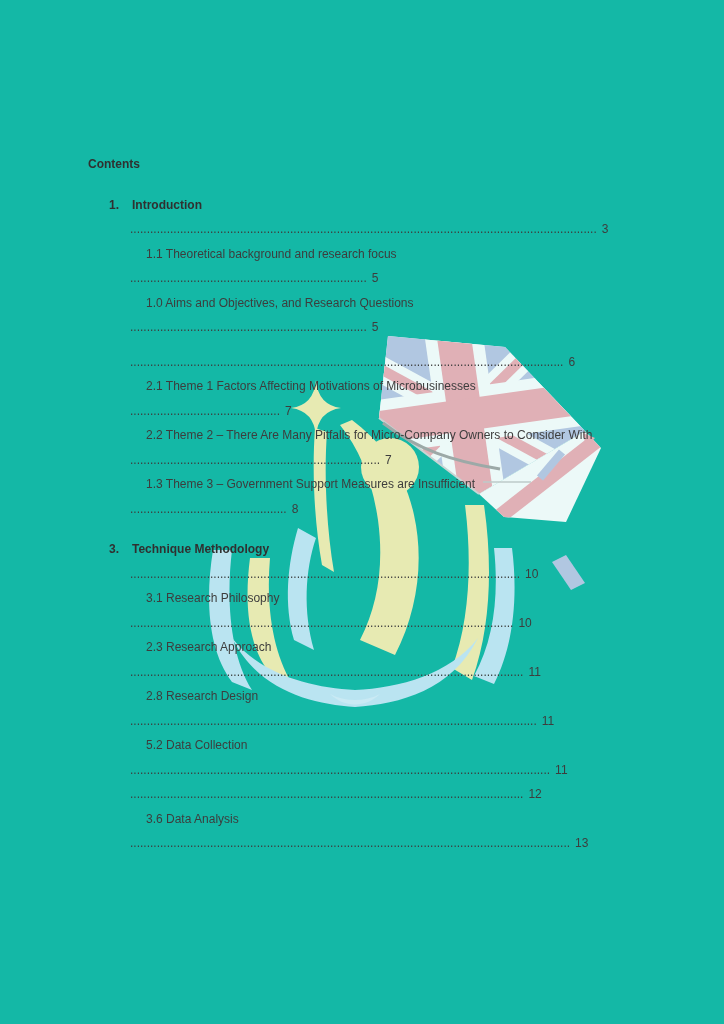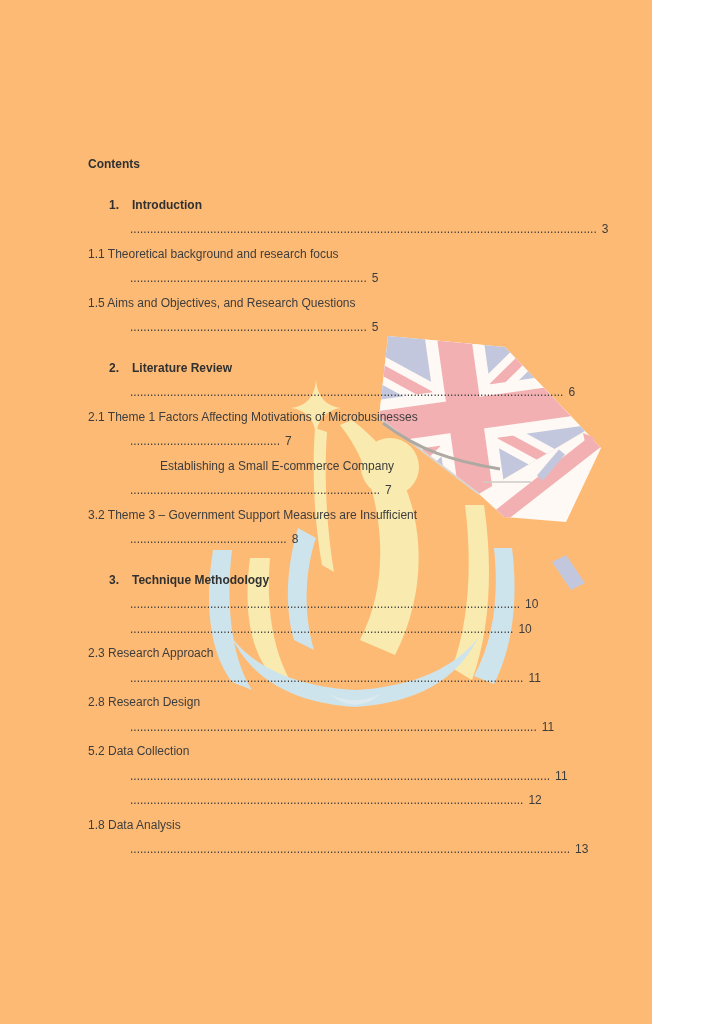--- a/index.html
+++ b/index.html
@@ -1,37 +1,37 @@
 <!DOCTYPE html>
 <html><head>
 <meta charset="utf-8">
 <style>
   html,body{margin:0;padding:0;background:#ffffff;}
   .page{
     position:relative;
-    width:652px;height:1024px;
-    background:#fdba74;
+    width:724px;height:1024px;
+    background:#14b8a6;
     overflow:hidden;
     font-family:"Liberation Sans","DejaVu Sans",sans-serif;
     font-size:12px;
     color:#3d3d3d;
   }
   .watermark{
     position:absolute;left:0;top:0;width:724px;height:1024px;
     z-index:0;pointer-events:none;
   }
   .content{
     position:absolute;left:88px;top:152px;width:580px;
     z-index:1;line-height:24.5px;
   }
   .contents-title{font-weight:bold;color:#303030;margin-bottom:15px;}
   .sec{margin-top:10px;}
   .sec-head{font-weight:bold;color:#303030;white-space:nowrap;margin-top:16px;}
   .num{display:inline-block;width:23px;margin-left:21px;font-weight:bold;}
-  .sub{white-space:nowrap;}
+  .sub{margin-left:58px;white-space:nowrap;}
   .wrap2{margin-left:72px;white-space:nowrap;}
   .leader{margin-left:42px;white-space:nowrap;color:#3d3d3d;}
   .dots{letter-spacing:0;}
   .pg{margin-left:5px;}
 </style>
 </head>
 <body>
 
 <div class="page">
 
@@ -99,57 +99,55 @@
 
     <div class="sec">
       <div class="sec-head">
         <span class="num">1.</span><span>Introduction</span>
       </div>
       <div class="leader"><span class="dots">............................................................................................................................................</span><span class="pg">3</span></div>
 
       <div class="sub">1.1 Theoretical background and research focus</div>
       <div class="leader"><span class="dots">.......................................................................</span><span class="pg">5</span></div>
 
-      <div class="sub">1.5 Aims and Objectives, and Research Questions</div>
+      <div class="sub">1.0 Aims and Objectives, and Research Questions</div>
       <div class="leader"><span class="dots">.......................................................................</span><span class="pg">5</span></div>
     </div>
 
     <div class="sec">
-      <div class="sec-head">
-        <span class="num">2.</span><span>Literature Review</span>
-      </div>
       <div class="leader"><span class="dots">..................................................................................................................................</span><span class="pg">6</span></div>
 
       <div class="sub">2.1 Theme 1 Factors Affecting Motivations of Microbusinesses</div>
       <div class="leader"><span class="dots">.............................................</span><span class="pg">7</span></div>
 
-      <div class="wrap2">Establishing a Small E-commerce Company</div>
+      <div class="sub">2.2 Theme 2 – There Are Many Pitfalls for Micro-Company Owners to Consider With</div>
       <div class="leader"><span class="dots">...........................................................................</span><span class="pg">7</span></div>
 
-      <div class="sub">3.2 Theme 3 – Government Support Measures are Insufficient</div>
+      <div class="sub">1.3 Theme 3 – Government Support Measures are Insufficient</div>
       <div class="leader"><span class="dots">...............................................</span><span class="pg">8</span></div>
     </div>
 
     <div class="sec">
       <div class="sec-head">
         <span class="num">3.</span><span>Technique Methodology</span>
       </div>
       <div class="leader"><span class="dots">.....................................................................................................................</span><span class="pg">10</span></div>
 
+      <div class="sub">3.1 Research Philosophy</div>
       <div class="leader"><span class="dots">...................................................................................................................</span><span class="pg">10</span></div>
 
       <div class="sub">2.3 Research Approach</div>
       <div class="leader"><span class="dots">......................................................................................................................</span><span class="pg">11</span></div>
 
       <div class="sub">2.8 Research Design</div>
       <div class="leader"><span class="dots">..........................................................................................................................</span><span class="pg">11</span></div>
 
       <div class="sub">5.2 Data Collection</div>
       <div class="leader"><span class="dots">..............................................................................................................................</span><span class="pg">11</span></div>
 
       <div class="leader"><span class="dots">......................................................................................................................</span><span class="pg">12</span></div>
 
-      <div class="sub">1.8 Data Analysis</div>
+      <div class="sub">3.6 Data Analysis</div>
       <div class="leader"><span class="dots">....................................................................................................................................</span><span class="pg">13</span></div>
     </div>
 
   </div>
 </div>
 
 </body></html>

